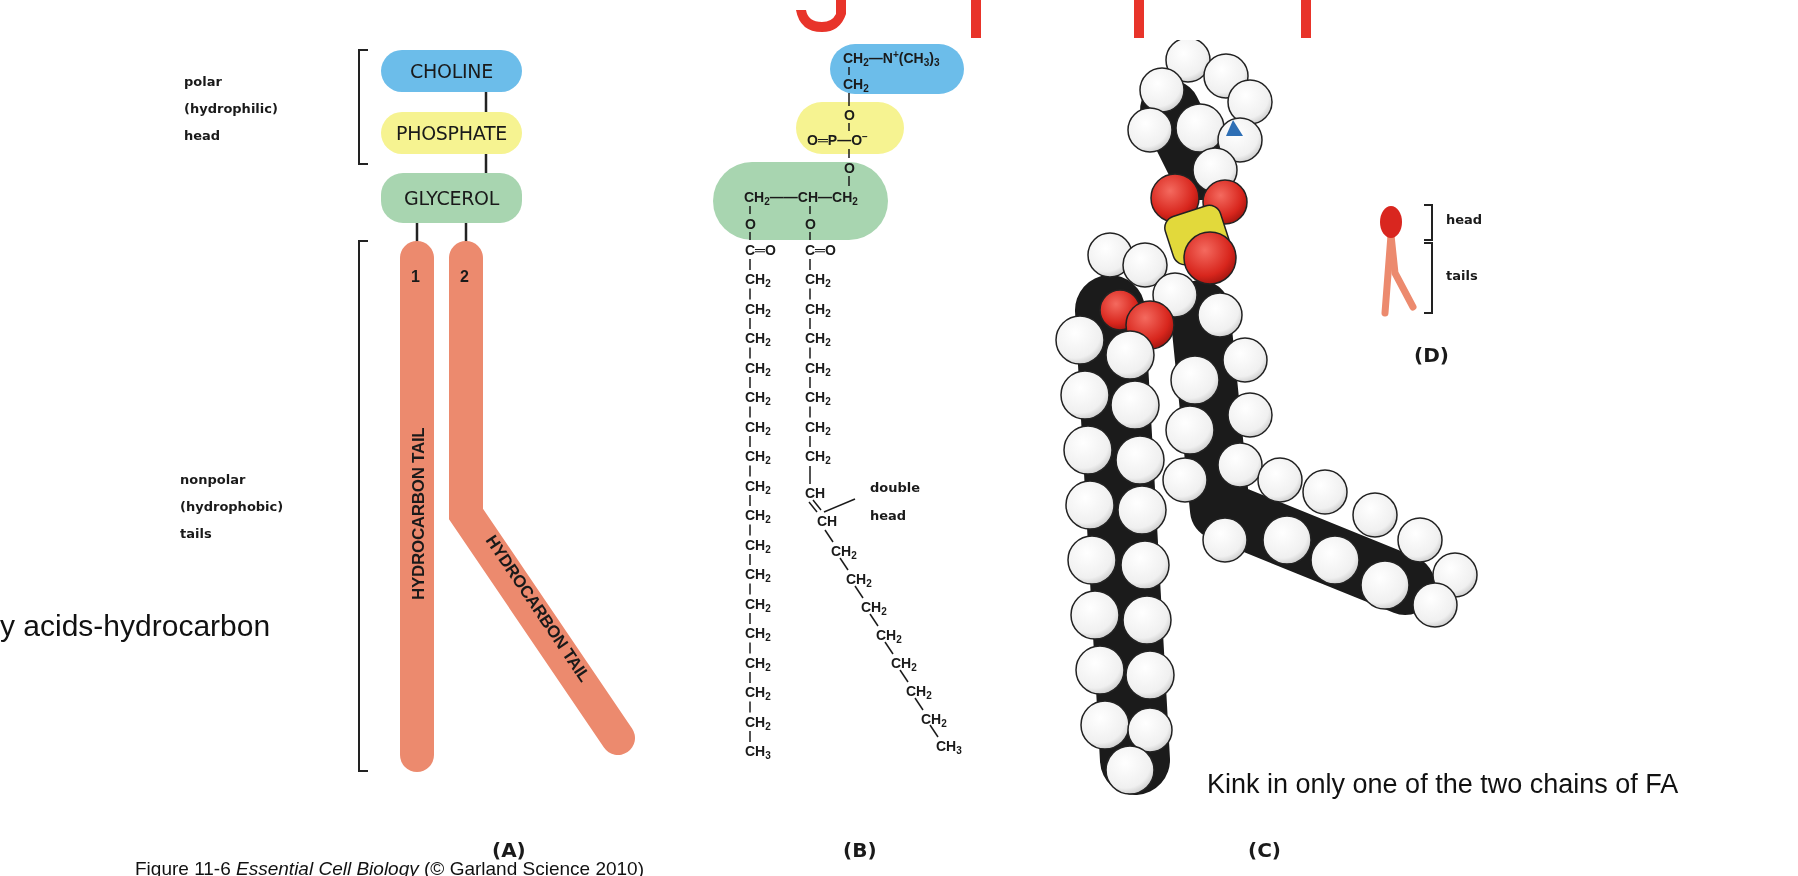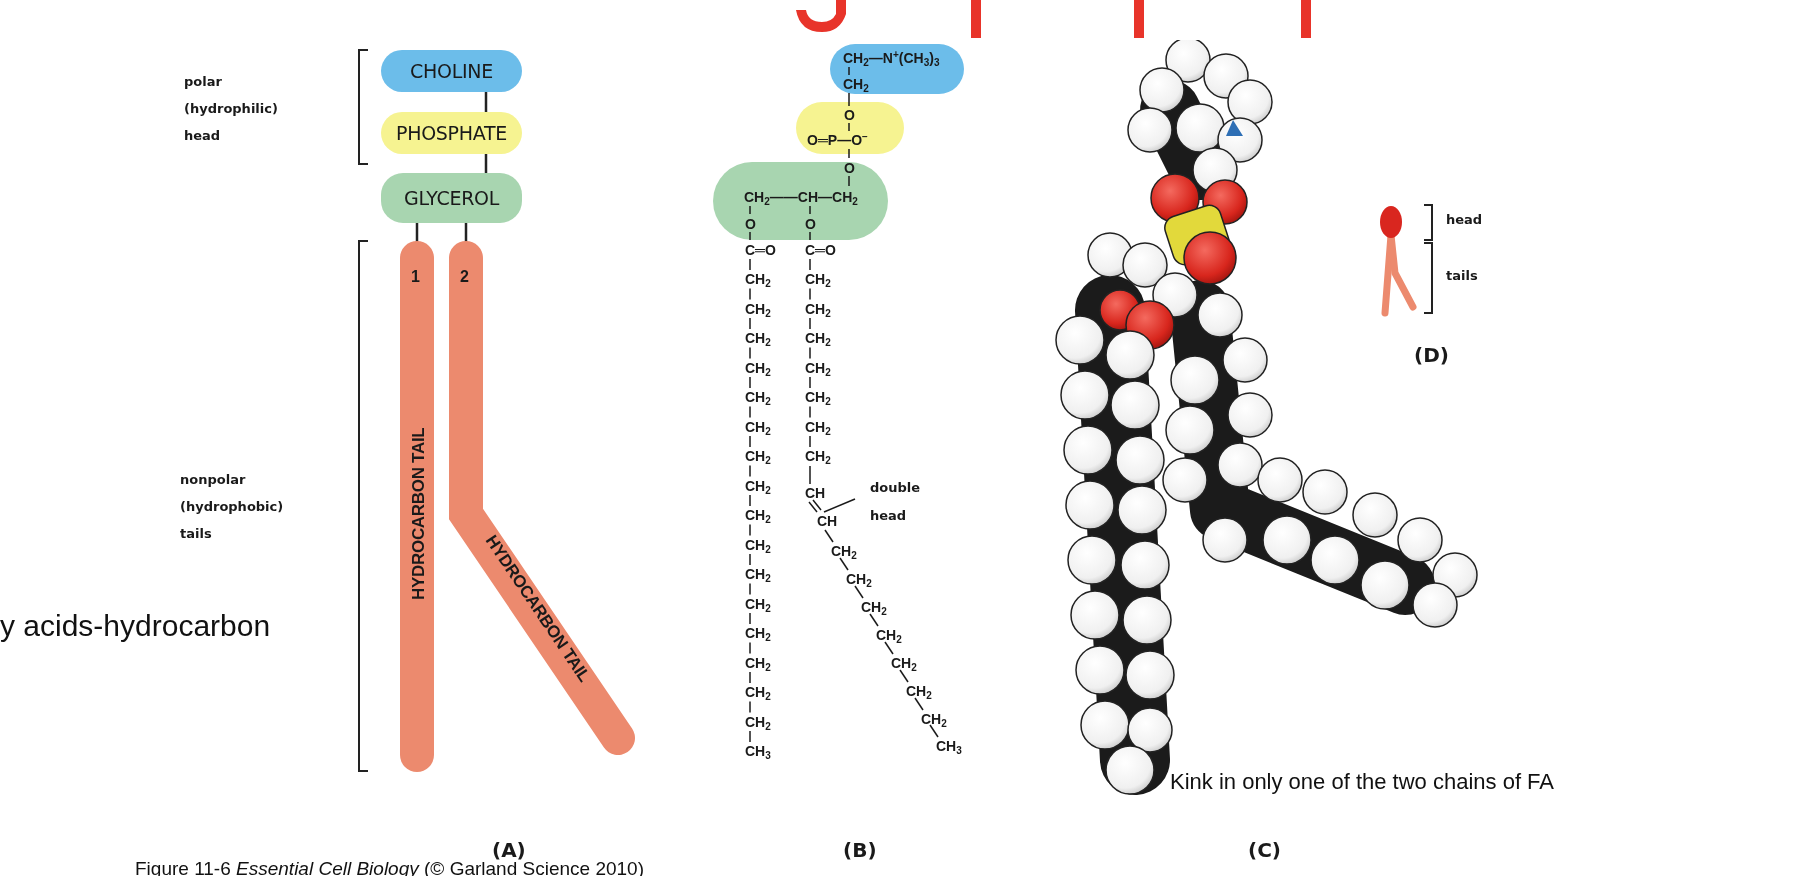--- a/index.html
+++ b/index.html
@@ -318,21 +318,21 @@
       <circle cx="237" cy="500" r="24"></circle>
     <circle cx="325" cy="475" r="22"></circle>
       <circle cx="285" cy="520" r="24"></circle>
     <circle cx="370" cy="500" r="22"></circle>
       <circle cx="335" cy="545" r="24"></circle>
     <circle cx="405" cy="535" r="22"></circle>
       <circle cx="385" cy="565" r="22"></circle>
   </g>
 </svg>
 
-<div class="abs note" style="left:1170px;top:769px;font-size:22px;white-space:nowrap;">Kink in only one of the two chains of FA</div>
+<div class="abs note" style="left:1207px;top:769px;font-size:27px;white-space:nowrap;">Kink in only one of the two chains of FA</div>
 
 <div class="abs panel-lbl" style="left:1248px;top:838px;">(C)</div>
 
 <svg class="abs" style="left:1370px;top:195px" width="80" height="130">
   <path d="M 21 40 L 15 118" stroke="#ec8a6e" stroke-width="7" stroke-linecap="round" fill="none"></path>
   <path d="M 21 40 L 25 78 L 43 112" stroke="#ec8a6e" stroke-width="7" stroke-linecap="round" stroke-linejoin="round" fill="none"></path>
   <ellipse cx="21" cy="27" rx="11" ry="16" fill="#d9261f"></ellipse>
   <path d="M 54 10 L 62 10 L 62 45 L 54 45" stroke="#222" stroke-width="2" fill="none"></path>
   <path d="M 54 48 L 62 48 L 62 118 L 54 118" stroke="#222" stroke-width="2" fill="none"></path>
 </svg>

